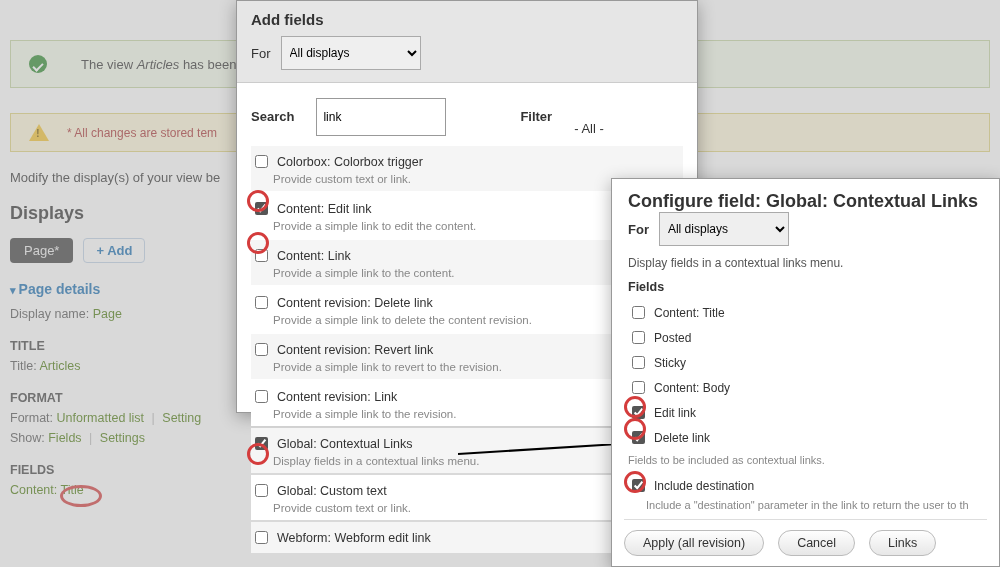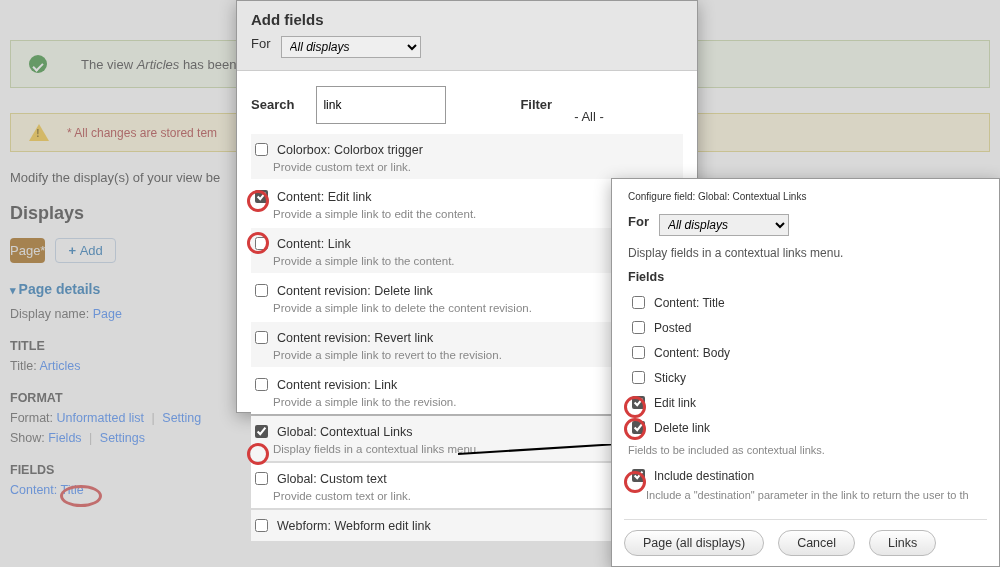--- a/index.html
+++ b/index.html
@@ -66,33 +66,34 @@
   .warn-box .warn-icon::after{
     content:"!";
     position:absolute;
     left:-3px; top:3px;
     font-size:11px; font-weight:bold; color:#7a5b00;
   }
   .bg-desc { margin: 0 0 18px 0; font-size: 13px; color:#333;}
   h2.displays { font-size: 18px; margin: 8px 0 14px 0; color:#333;}
   .tabrow { display:flex; gap:10px; align-items:center; margin-bottom:18px; }
   .tabrow .page-chip {
-    background:#a16207; color:#eee; border-radius:4px;
-    padding:5px 0; font-size:13px;
+    background:#404040; color:#eee; border-radius:4px;
+    padding:5px 14px; font-size:13px;
   }
   .tabrow .addbtn {
     border:1px solid #bfd1e6; border-radius:4px;
     padding:4px 12px; color:#1a6fb3; font-size:13px;
     background:#fff;
+    font-weight:bold;
   }
   .tabrow .addbtn::before { content:"+ "; color:#1a6fb3; font-weight:bold;}
   .section-title { color:#1a6fb3; font-size:14px; font-weight:bold; margin:6px 0 10px 0;}
   .section-title::before { content:"▾ "; font-size:11px; color:#1a6fb3;}
   .kv { font-size:12.5px; margin:6px 0; color:#555;}
-  .kv a { color:#3b82f6; text-decoration:none;}
+  .kv a { color:#4d7c0f; text-decoration:none;}
   .label-h { font-weight:bold; margin-top:18px; font-size:12.5px; color:#444;}
   .settings-link { color:#1a6fb3;}
   .pipe { color:#bbb; padding:0 4px;}
   .circle-red {
     position:absolute;
     border:3px solid #d43c3c;
     border-radius:50%;
   }
   
   .dim {
@@ -107,25 +108,24 @@
     background:#fff;
     border:1px solid #999;
     box-shadow:0 4px 16px rgba(0,0,0,.3);
   }
   .dialog-hdr {
     background:#e6e6e6;
     padding:10px 14px 12px 14px;
     border-bottom:1px solid #ccc;
   }
   .dialog-hdr h3 { margin:0 0 8px 0; font-size:15px; font-weight:bold;}
-  .for-row { display:flex; gap:10px; font-size:13px;}
+  .for-row { display:flex; align-items:center; gap:10px; font-size:13px;}
   .for-row select {
-    font-size:12px; padding:2px 4px; width:140px;
+    font-size:12px; padding:8px 4px; width:140px;
     border:1px solid #aaa;
-    font-style:italic;
   }
   .search-row {
     display:flex; align-items:center; gap:22px;
     padding:14px 14px 10px 14px;
     font-size:13px;
   }
   .search-row label { font-weight:bold; }
   .search-row input[type=text]{
     border:1px solid #999; height:22px; padding:18px 6px;
     font-size:12px;
@@ -151,21 +151,21 @@
   
   .dialog2 {
     position:absolute;
     top:178px; left:611px;
     width:389px; height:389px;
     background:#fff;
     border:1px solid #999;
     box-shadow:0 4px 16px rgba(0,0,0,.3);
     padding:12px 16px 14px 16px;
   }
-  .dialog2 h3 { margin:0 0 12px 0; font-size:10px; font-weight:normal;}
+  .dialog2 h3 { margin:0 0 0 0; font-size:18px; font-weight:bold;}
   .dialog2 .for-row select { width:130px; }
   .d2-desc { font-size:12px; color:#555; margin:10px 0;}
   .d2-h { font-weight:bold; font-size:12.5px; margin:8px 0 6px 0;}
   .d2-list { list-style:none; padding:0; margin:0;}
   .d2-list li {
     display:flex; align-items:center; gap:6px;
     font-size:12px; color:#333;
     padding:3px 0;
   }
   .d2-help { font-size:11px; color:#888; margin:4px 0 10px 0;}
@@ -355,45 +355,45 @@
       <li>
         <input type="checkbox" style="">
         <span>Content: Title</span>
       </li>
       <li>
         <input type="checkbox" style="">
         <span>Posted</span>
       </li>
       <li>
         <input type="checkbox" style="">
+        <span>Sticky</span>
+      </li>
+      <li>
+        <input type="checkbox" style="">
         <span>Content: Body</span>
-      </li>
-      <li>
-        <input type="checkbox" style="">
-        <span>Sticky</span>
       </li>
       <li>
         <input type="checkbox" checked="" style="">
         <span>Edit link</span>
       </li>
       <li>
         <input type="checkbox" checked="" style="">
         <span>Delete link</span>
       </li>
     </ul>
   <div class="d2-help">Fields to be included as contextual links.</div>
 
   <div style="display:flex;align-items:center;gap:6px;margin-top:4px;">
     <input type="checkbox" id="destcb" checked="" style="">
     <label for="destcb" style="font-size:12px;">Include destination</label>
   </div>
   <div class="d2-help" style="margin-left:18px">Include a "destination" parameter in the link to return the user to th</div>
 
   <div class="btn-row">
-    <button class="btn">Page (all displays)</button>
+    <button class="btn">Apply (all revision)</button>
     <button class="btn">Cancel</button>
     <button class="btn">Links</button>
   </div>
 </div>
 
 <div class="circle-red" style="top:396px; left:624px; width:22px; height:22px;"></div>
 <div class="circle-red" style="top:418px; left:624px; width:22px; height:22px;"></div>
 <div class="circle-red" style="top:471px; left:624px; width:22px; height:22px;"></div>
 
 </body></html>

